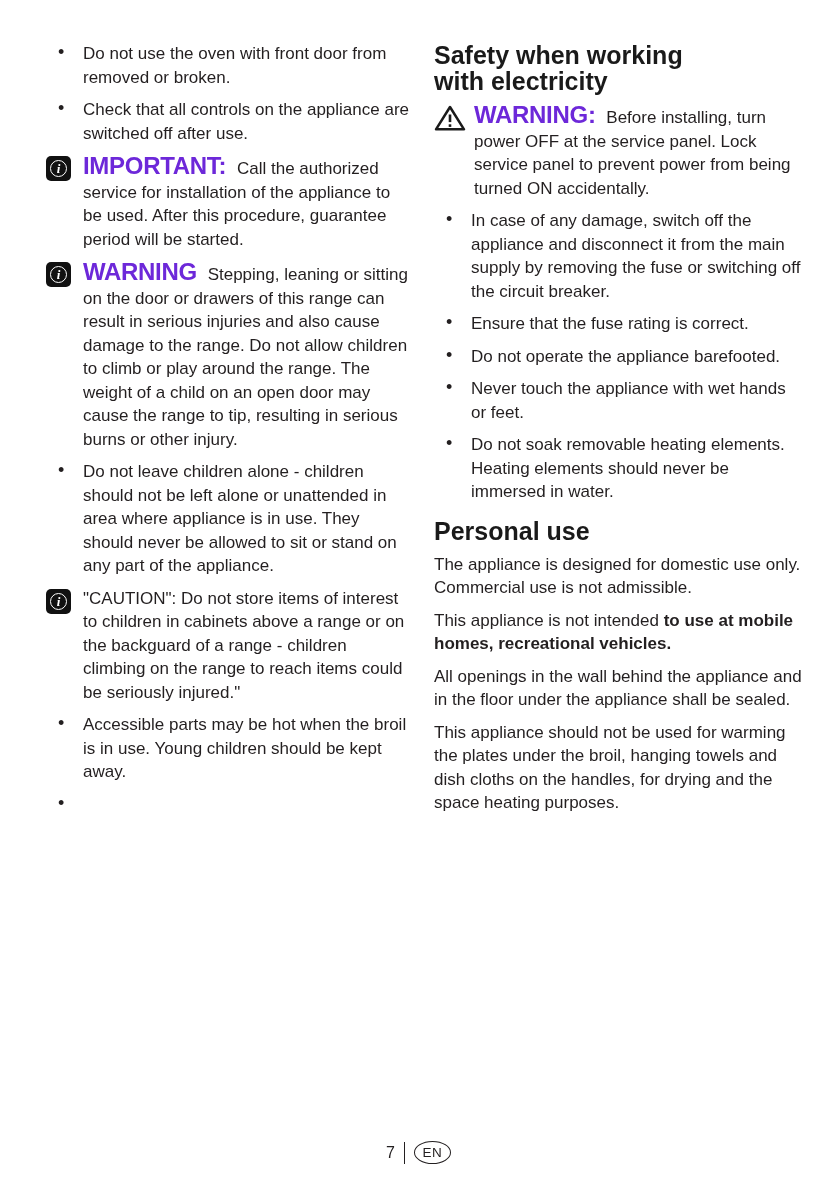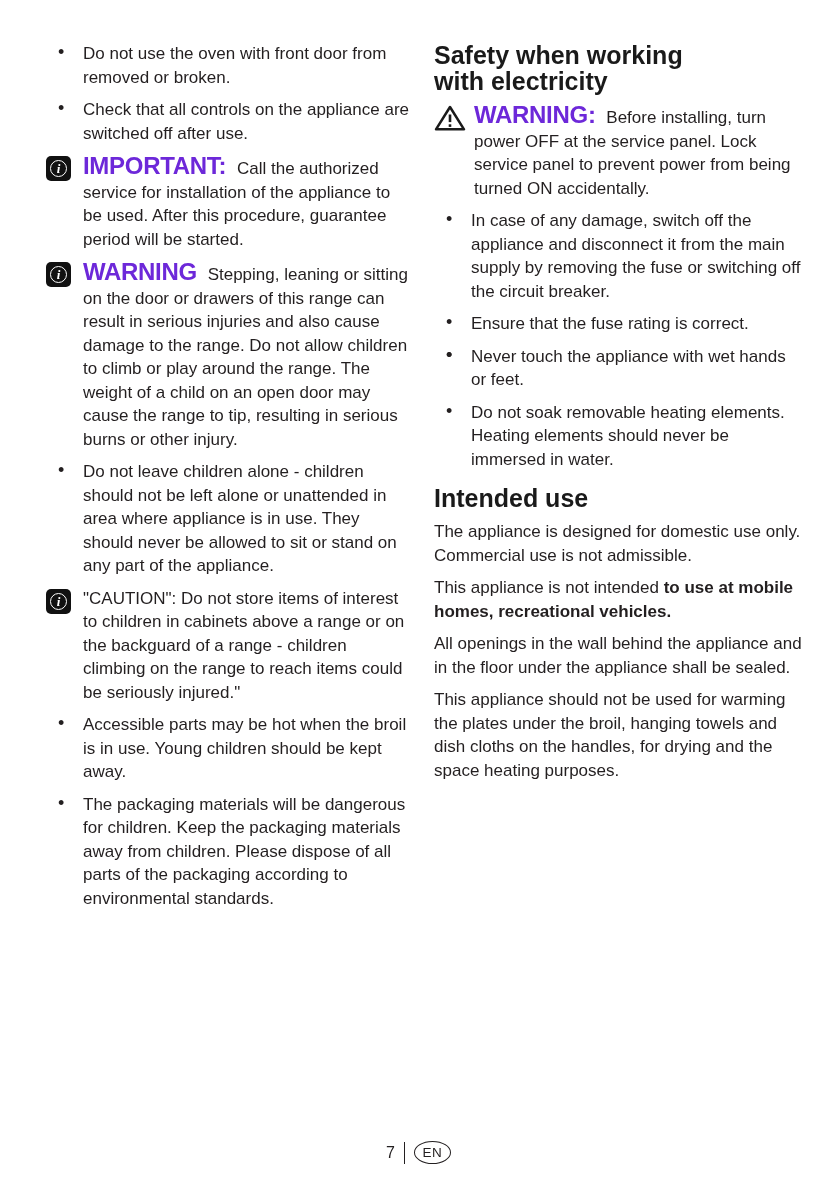--- a/index.html
+++ b/index.html
@@ -178,21 +178,20 @@
         <span class="note-text">"CAUTION": Do not store items of interest to children in cabinets above a range or on the backguard of a range - children climbing on the range to reach items could be seriously injured."</span>
       </div>
 
       <div class="bullet">
         <span class="dot">•</span>
         <span>Accessible parts may be hot when the broil is in use. Young children should be kept away.</span>
       </div>
 
       <div class="bullet">
         <span class="dot">•</span>
-        <span>The packaging materials will be dangerous for children. Keep the packaging materials away from children. Please dispose of all parts of the packaging according to environmental standards.</span>
       </div>
 
     </section>
 
     <section class="col col-right">
 
       <h2 class="h2-first">Safety when working with electricity</h2>
 
       <div class="note warn">
         <span class="icon-warn">
@@ -213,33 +212,34 @@
         <span>In case of any damage, switch off the appliance and disconnect it from the main supply by removing the fuse or switching off the circuit breaker.</span>
       </div>
 
       <div class="bullet">
         <span class="dot">•</span>
         <span>Ensure that the fuse rating is correct.</span>
       </div>
 
       <div class="bullet">
         <span class="dot">•</span>
+        <span>Do not operate the appliance barefooted.</span>
       </div>
 
       <div class="bullet">
         <span class="dot">•</span>
         <span>Never touch the appliance with wet hands or feet.</span>
       </div>
 
       <div class="bullet">
         <span class="dot">•</span>
         <span>Do not soak removable heating elements. Heating elements should never be immersed in water.</span>
       </div>
 
-      <h2>Intended use</h2>
+      <h2>Personal use</h2>
 
       <p class="para">The appliance is designed for domestic use only. Commercial use is not admissible.</p>
 
       <p class="para"><span>This appliance is not intended </span><b>to use at mobile homes, recreational vehicles.</b></p>
 
       <p class="para">All openings in the wall behind the appliance and in the floor under the appliance shall be sealed.</p>
 
       <p class="para">This appliance should not be used for warming the plates under the broil, hanging towels and dish cloths on the handles, for drying and the space heating purposes.</p>
 
     </section>

